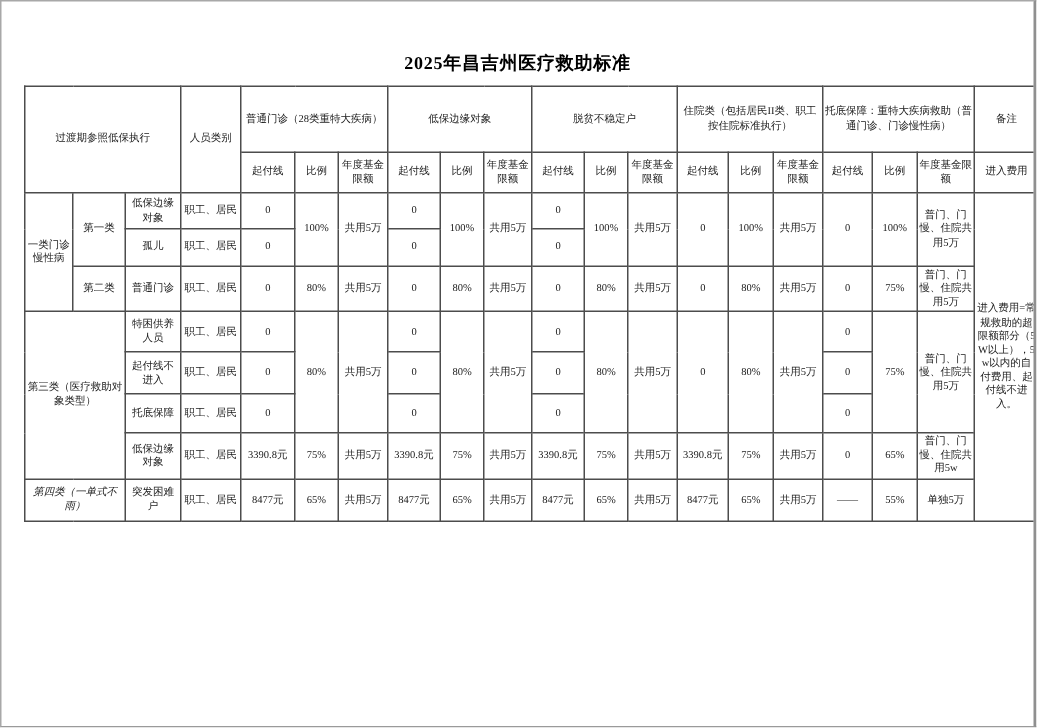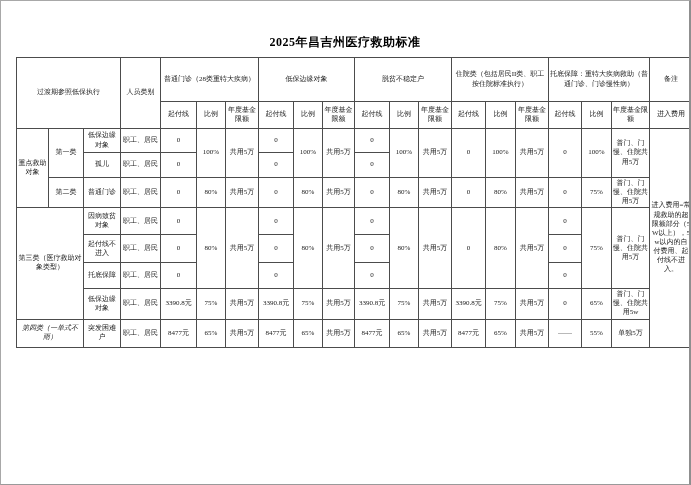--- a/index.html
+++ b/index.html
@@ -93,21 +93,21 @@
         <th>比例</th>
         <th>年度基金限额</th>
         <th>起付线</th>
         <th>比例</th>
         <th>年度基金限额</th>
         <th>进入费用</th>
       </tr>
     </thead>
     <tbody>
       <tr>
-        <td rowspan="3">重点救助对象</td>
+        <td rowspan="3">一类门诊慢性病</td>
         <td rowspan="2">第一类</td>
         <td>低保边缘对象</td>
         <td>职工、居民</td>
         <td>0</td>
         <td rowspan="2">100%</td>
         <td rowspan="2">共用5万</td>
         <td>0</td>
         <td rowspan="2">100%</td>
         <td rowspan="2">共用5万</td>
         <td>0</td>
@@ -143,21 +143,21 @@
         <td>共用5万</td>
         <td>0</td>
         <td>80%</td>
         <td>共用5万</td>
         <td>0</td>
         <td>75%</td>
         <td class="lim">普门、门慢、住院共用5万</td>
       </tr>
       <tr>
         <td colspan="2" rowspan="4">第三类（医疗救助对象类型）</td>
-        <td>因病致贫对象</td>
+        <td>特困供养人员</td>
         <td>职工、居民</td>
         <td>0</td>
         <td rowspan="3">80%</td>
         <td rowspan="3">共用5万</td>
         <td>0</td>
         <td rowspan="3">80%</td>
         <td rowspan="3">共用5万</td>
         <td>0</td>
         <td rowspan="3">80%</td>
         <td rowspan="3">共用5万</td>

